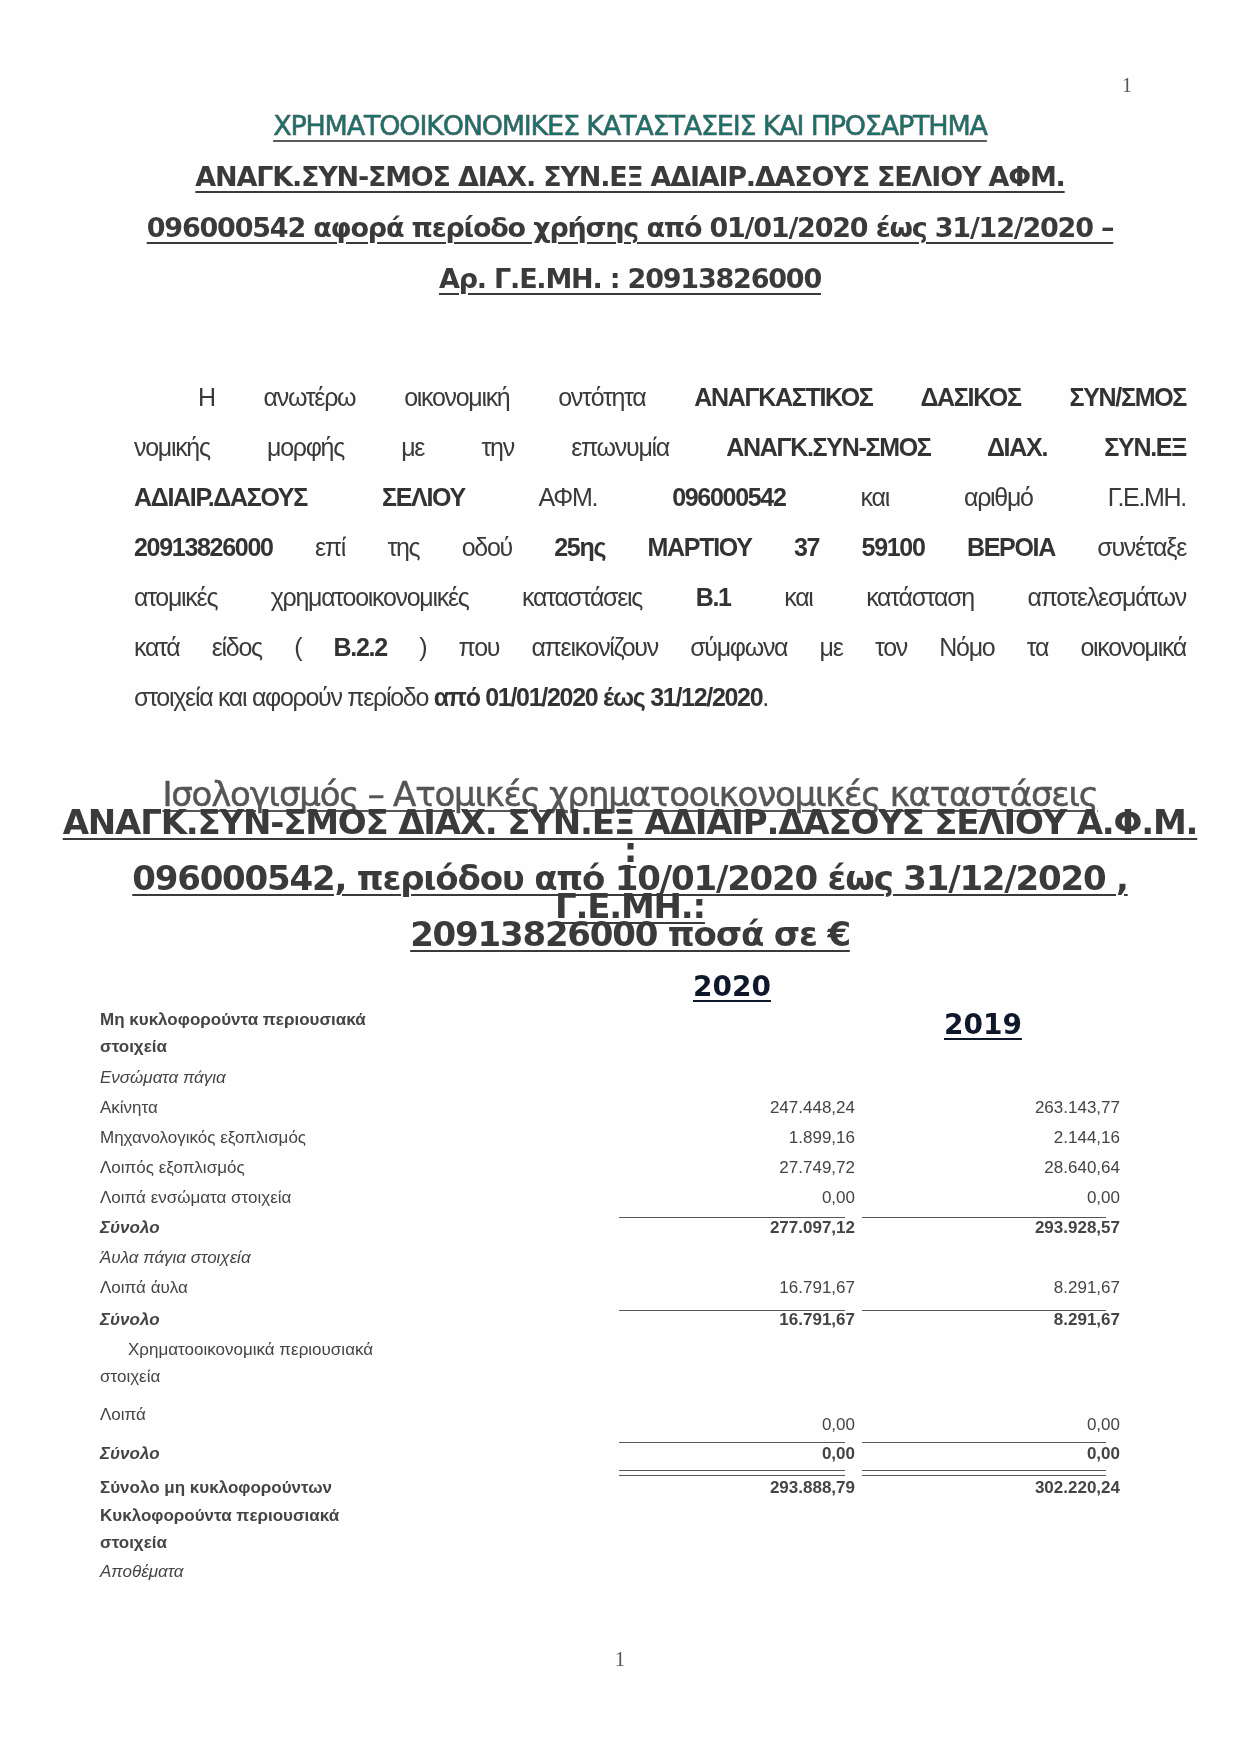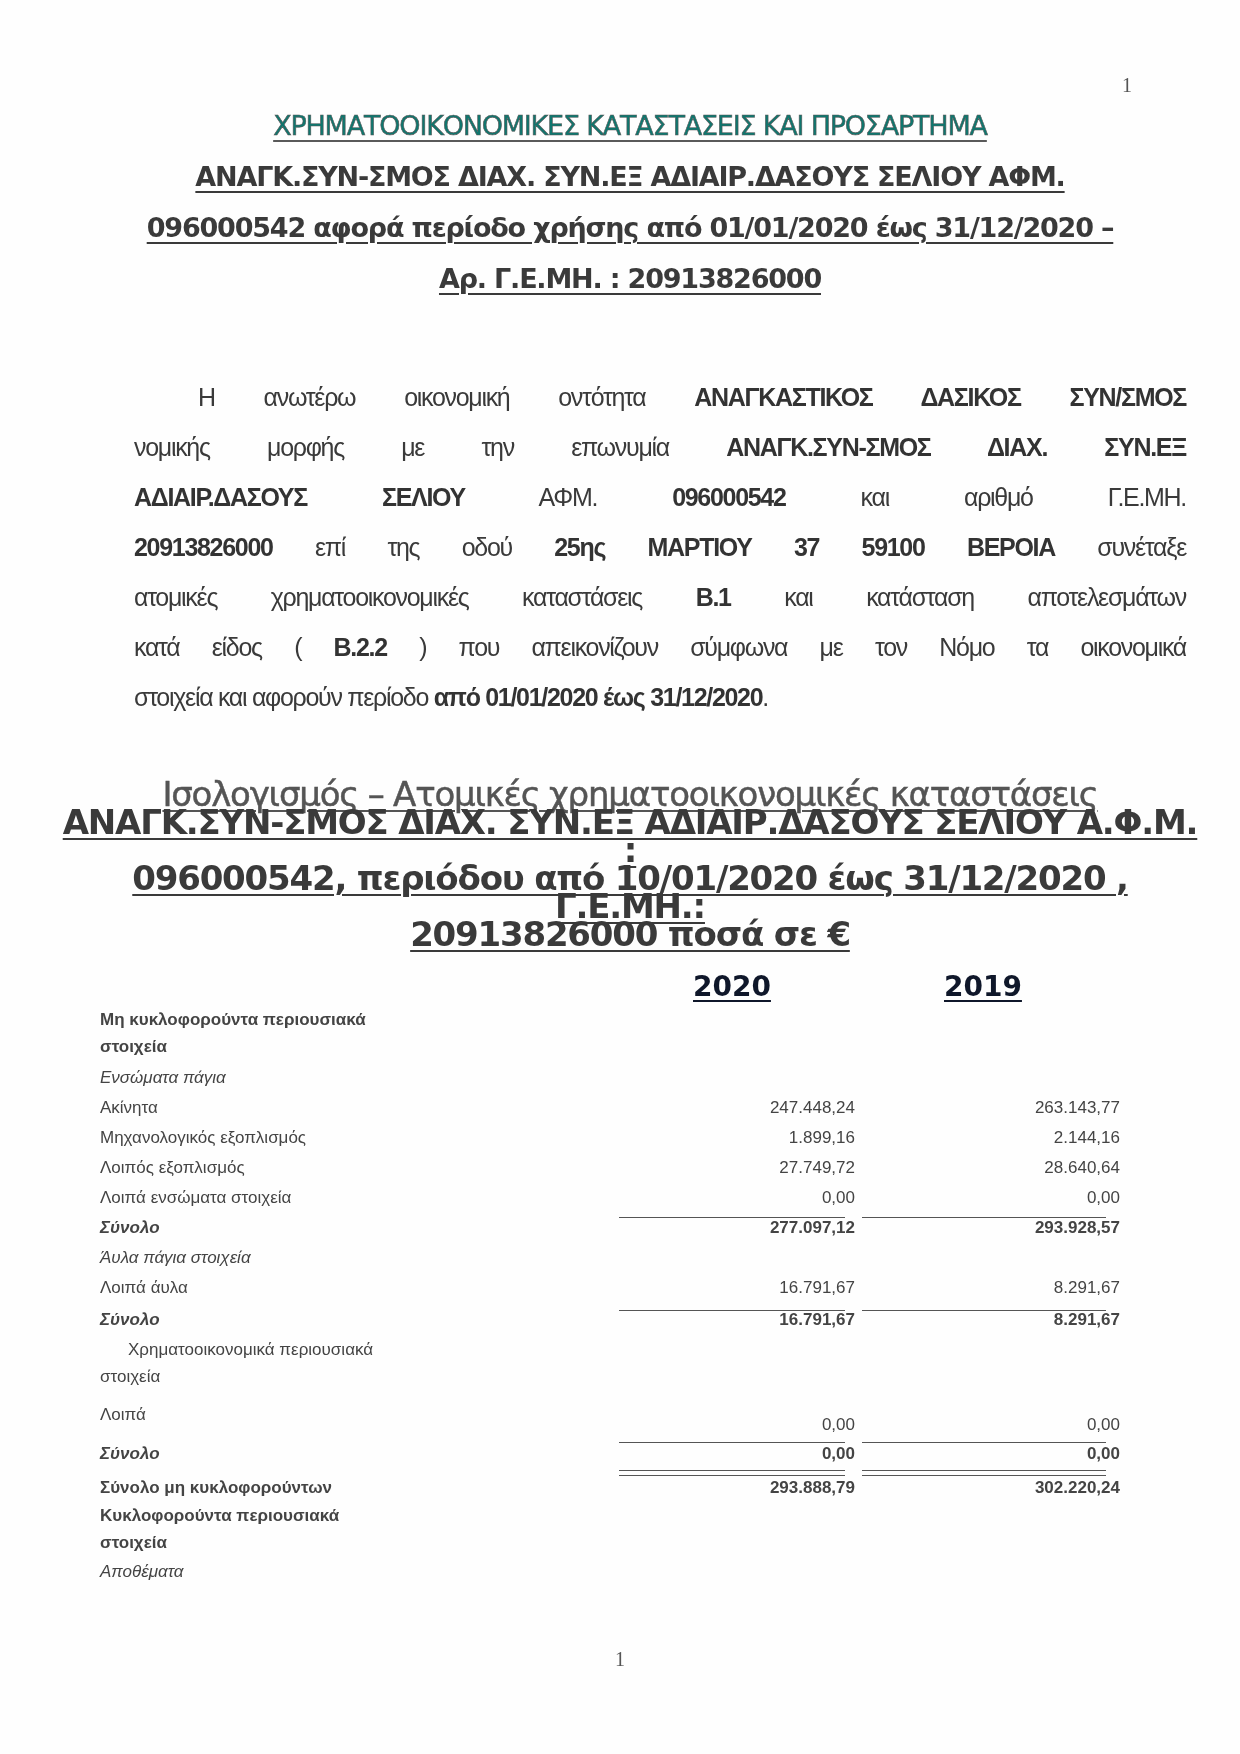--- a/index.html
+++ b/index.html
@@ -62,21 +62,21 @@
   </div>
 
   <div class="bs-title">
     <div class="bs-line first"><span>Ισολογισμός – Ατομικές χρηματοοικονομικές καταστάσεις</span></div>
     <div class="bs-line"><span>ΑΝΑΓΚ.ΣΥΝ-ΣΜΟΣ ΔΙΑΧ. ΣΥΝ.ΕΞ ΑΔΙΑΙΡ.ΔΑΣΟΥΣ ΣΕΛΙΟΥ Α.Φ.Μ. :</span></div>
     <div class="bs-line"><span>096000542, περιόδου από 10/01/2020 έως 31/12/2020 , Γ.Ε.ΜΗ.:</span></div>
     <div class="bs-line"><span>20913826000 ποσά σε €</span></div>
   </div>
 
   <div class="yr" style="left:693px;">2020</div>
-  <div class="yr" style="left:944px;">2019</div>
+  <div class="yr" style="left:944px;margin-top:38px;">2019</div>
 
   <div class="tbl">
     <div class="row bold" style="top:1010px;">
         <span class="lbl">Μη κυκλοφορούντα περιουσιακά</span>
       </div>
     <div class="row bold" style="top:1037px;">
         <span class="lbl">στοιχεία</span>
       </div>
     <div class="row italic" style="top:1068px;">
         <span class="lbl">Ενσώματα πάγια</span>

